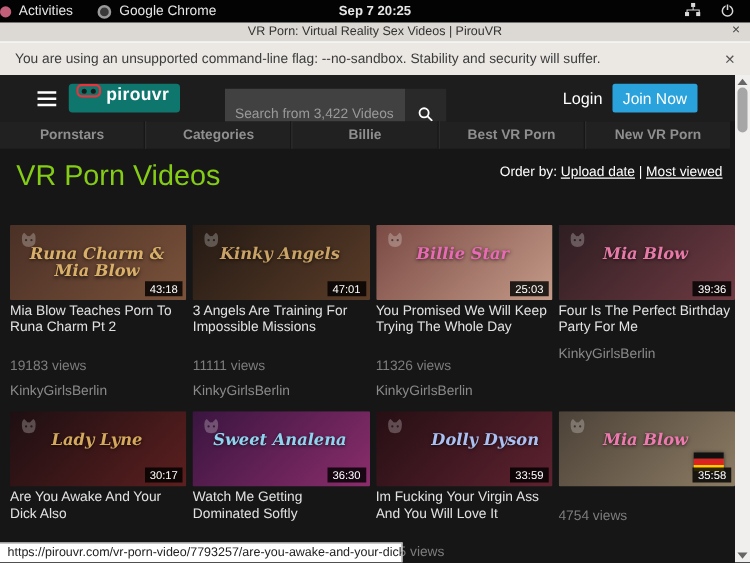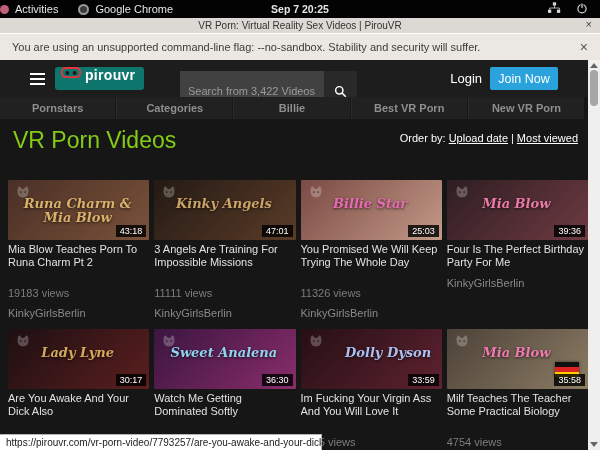--- a/index.html
+++ b/index.html
@@ -306,21 +306,20 @@
         </svg>
       </span>
       <span class="overlay-name" style="color: rgb(239, 122, 176);">Mia Blow</span>
       <span class="flag" style="display: block;">
           <div class="f1"></div>
           <div class="f2"></div>
           <div class="f3"></div>
         </span>
       <span class="duration">35:58</span>
     </div>
-    <div class="v-title">Milf Teaches The Teacher Some Practical Biology</div>
     <div class="v-views">4754 views</div>
     <div class="v-studio"></div>
   </div>
 </div>
 
 <div class="scrollbar">
   <div class="sb-up"></div>
   <div class="sb-thumb"></div>
   <div class="sb-down"></div>
 </div>

